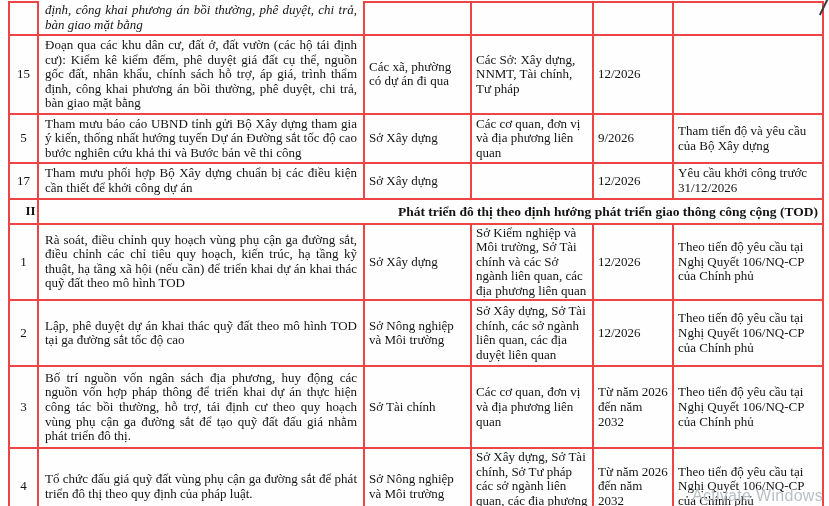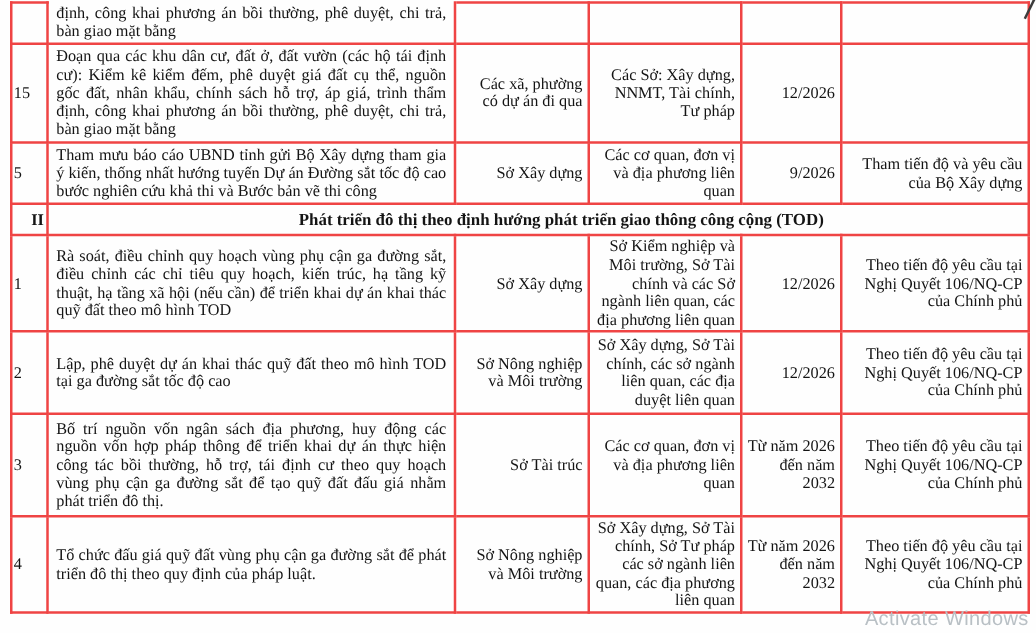--- a/index.html
+++ b/index.html
@@ -19,28 +19,28 @@
   }
   td{
     border:2px solid #ef4444;
     vertical-align:middle;
     font-size:13px;
     line-height:1.12;
     padding:1px 4px;
     overflow:hidden;
   }
   td.notop{border-top:none;}
-  td.stt{padding:1px 1px;}
+  td.stt{text-align:center;padding:1px 1px;}
   td.task{text-align:justify;padding:2px 6px;}
-  td.ctr{text-align:right;}
-  tr.partial td{vertical-align:top;}
+  td.ctr{text-align:left;}
+  tr.partial td{vertical-align:top;font-style:italic;}
   tr.partial td.task{padding-top:1px;}
   td.section{
     font-weight:bold;
-    text-align:left;
+    text-align:right;
     font-size:13.5px;
     padding-left:200px;
   }
   td.sttb{font-weight:bold;padding-left:15px;}
   .watermark{
     position:absolute;
     top:487px;right:6px;
     font-family:"Liberation Sans", sans-serif;
     font-size:16px;
     color:#b9c0c5;
@@ -89,20 +89,28 @@
 
     <tr style="height:43px">
       <td class="stt">5</td>
       <td class="task">Tham mưu báo cáo UBND tỉnh gửi Bộ Xây dựng tham gia ý kiến, thống nhất hướng tuyến Dự án Đường sắt tốc độ cao bước nghiên cứu khả thi và Bước bản vẽ thi công</td>
       <td class="ctr">Sở Xây dựng</td>
       <td class="ctr">Các cơ quan, đơn vị và địa phương liên quan</td>
       <td class="ctr">9/2026</td>
       <td class="ctr">Tham tiến độ và yêu cầu của Bộ Xây dựng</td>
     </tr>
 
+    <tr style="height:32px">
+      <td class="stt">17</td>
+      <td class="task">Tham mưu phối hợp Bộ Xây dựng chuẩn bị các điều kiện cần thiết để khởi công dự án</td>
+      <td class="ctr">Sở Xây dựng</td>
+      <td class="ctr"></td>
+      <td class="ctr">12/2026</td>
+      <td class="ctr">Yêu cầu khởi công trước 31/12/2026</td>
+    </tr>
 
     <tr style="height:25px">
       <td class="stt sttb">II</td>
       <td class="section" colspan="5">Phát triển đô thị theo định hướng phát triển giao thông công cộng (TOD)</td>
     </tr>
 
     <tr style="height:73px">
       <td class="stt">1</td>
       <td class="task">Rà soát, điều chỉnh quy hoạch vùng phụ cận ga đường sắt, điều chỉnh các chỉ tiêu quy hoạch, kiến trúc, hạ tầng kỹ thuật, hạ tầng xã hội (nếu cần) để triển khai dự án khai thác quỹ đất theo mô hình TOD</td>
       <td class="ctr">Sở Xây dựng</td>
@@ -116,21 +124,21 @@
       <td class="task">Lập, phê duyệt dự án khai thác quỹ đất theo mô hình TOD tại ga đường sắt tốc độ cao</td>
       <td class="ctr">Sở Nông nghiệp và Môi trường</td>
       <td class="ctr">Sở Xây dựng, Sở Tài chính, các sở ngành liên quan, các địa duyệt liên quan</td>
       <td class="ctr">12/2026</td>
       <td class="ctr">Theo tiến độ yêu cầu tại Nghị Quyết 106/NQ-CP của Chính phủ</td>
     </tr>
 
     <tr style="height:82px">
       <td class="stt">3</td>
       <td class="task">Bố trí nguồn vốn ngân sách địa phương, huy động các nguồn vốn hợp pháp thông để triển khai dự án thực hiện công tác bồi thường, hỗ trợ, tái định cư theo quy hoạch vùng phụ cận ga đường sắt để tạo quỹ đất đấu giá nhằm phát triển đô thị.</td>
-      <td class="ctr">Sở Tài trúc</td>
+      <td class="ctr">Sở Tài chính</td>
       <td class="ctr">Các cơ quan, đơn vị và địa phương liên quan</td>
       <td class="ctr">Từ năm 2026 đến năm 2032</td>
       <td class="ctr">Theo tiến độ yêu cầu tại Nghị Quyết 106/NQ-CP của Chính phủ</td>
     </tr>
 
     <tr style="height:69px">
       <td class="stt">4</td>
       <td class="task">Tổ chức đấu giá quỹ đất vùng phụ cận ga đường sắt để phát triển đô thị theo quy định của pháp luật.</td>
       <td class="ctr">Sở Nông nghiệp và Môi trường</td>
       <td class="ctr">Sở Xây dựng, Sở Tài chính, Sở Tư pháp các sở ngành liên quan, các địa phương liên quan</td>

